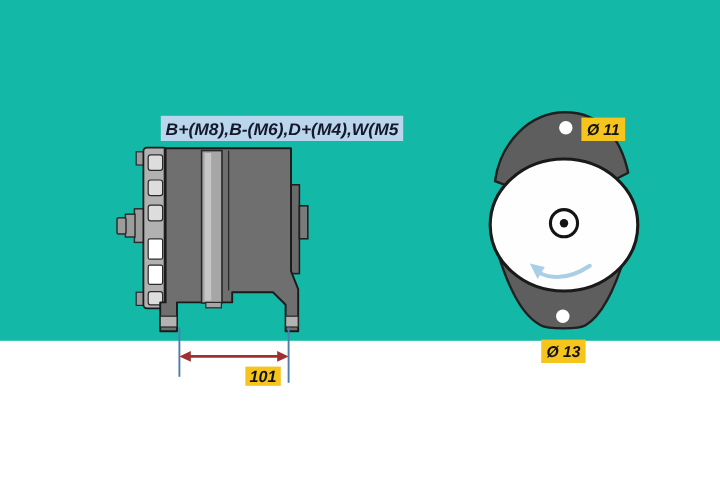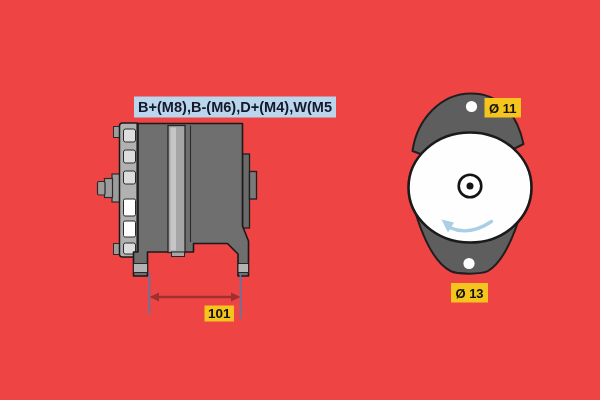--- a/index.html
+++ b/index.html
@@ -1,20 +1,20 @@
 <!DOCTYPE html>
 <html><head>
 <meta charset="utf-8">
 <style>
   html,body{margin:0;padding:0;}
   body{
     width:600px;height:400px;background:#ffffff;overflow:hidden;
     font-family:"Liberation Sans", sans-serif;
   }
-  .canvas{position:relative;width:600px;height:400px;background:#ef4444;}
+  .canvas{position:relative;width:600px;height:284px;background:#14b8a6;font-style:italic;}
   svg{display:block;}
   text{font-family:"Liberation Sans", sans-serif;}
   .lbl{font-weight:bold;}
 </style>
 </head>
 <body>
 
 <div class="canvas">
 <svg width="600" height="400" viewBox="0 0 600 400">
 

